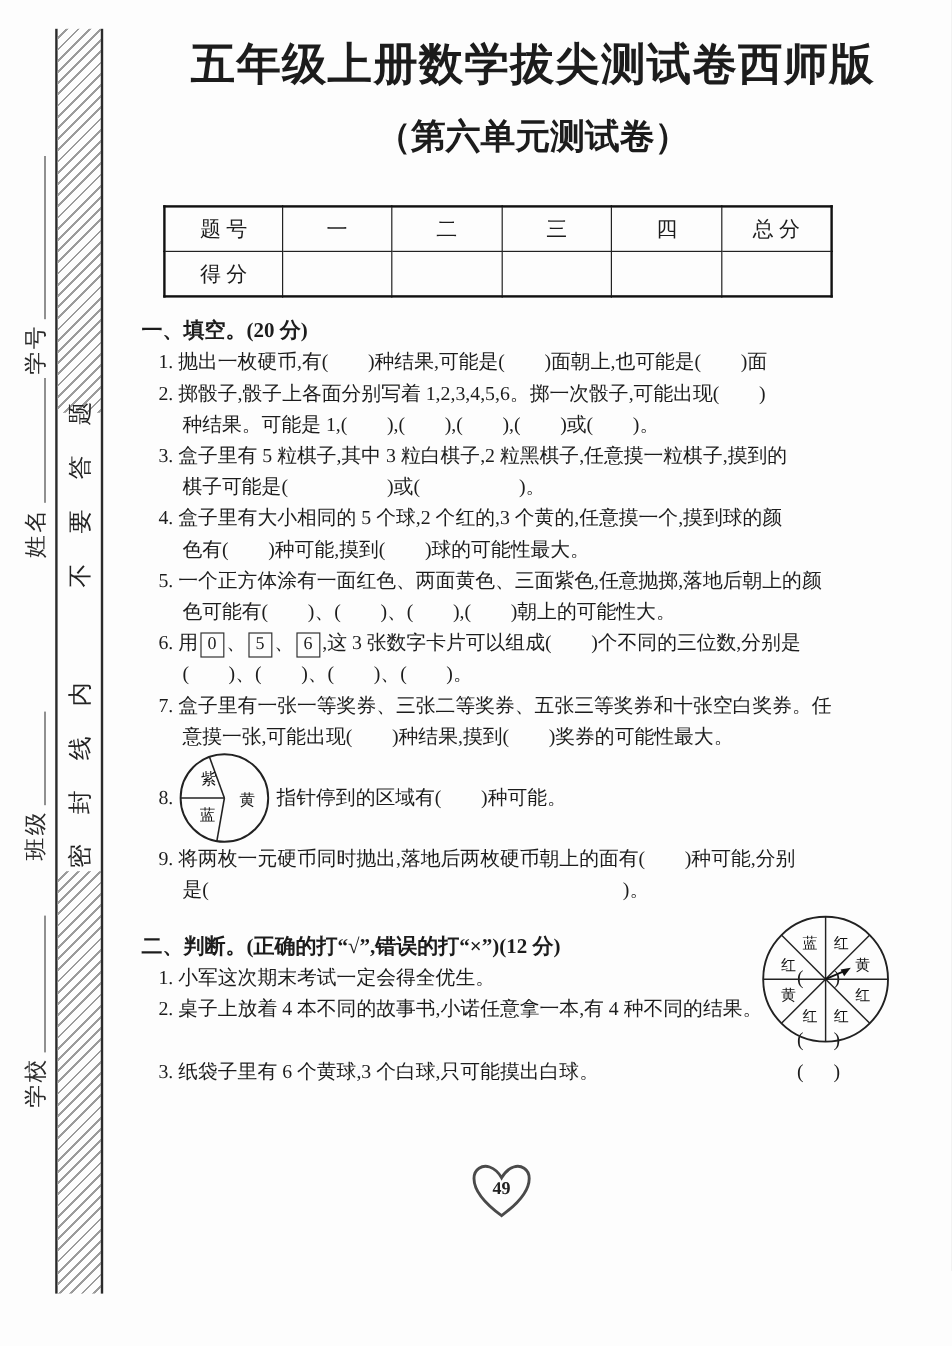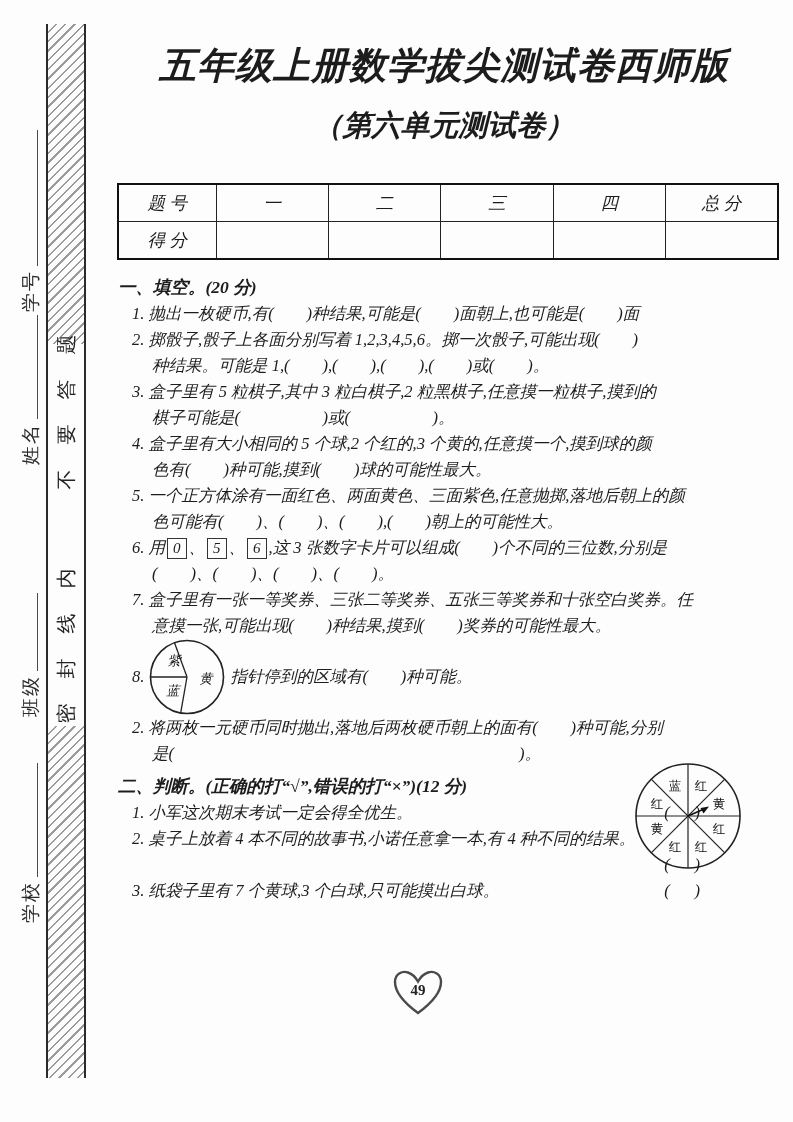--- a/index.html
+++ b/index.html
@@ -19,31 +19,31 @@
   .seal-lower{width:170px;left:-19px;top:632px;}
   .field{position:absolute;height:30px;display:flex;align-items:flex-end;
          transform:rotate(-90deg);font-size:19px;color:#2a2a2a;}
   .field .lbl{line-height:24px;letter-spacing:2px;white-space:pre;}
   .field .uline{flex:1;border-bottom:1.6px solid #4a4a4a;margin:0 0 5px 4px;}
   .f-xuehao{width:182px;left:-63px;top:206px;}
   .f-xingming{width:150px;left:-47px;top:375px;}
   .f-banji{width:124px;left:-34px;top:640px;}
   .f-xuexiao{width:160px;left:-52px;top:828px;}
   
-  .content{position:absolute;left:110px;top:16px;width:668px;font-style:italic;}
+  .content{position:absolute;left:110px;top:4px;width:668px;}
   .title{margin:28px 0 0;text-align:center;font-family:"DejaVu Sans","Liberation Sans",sans-serif;
          font-weight:900;font-size:37px;line-height:1.2;letter-spacing:1px;white-space:pre;}
   .subtitle{margin:20px 0 0;text-align:center;font-family:"DejaVu Sans","Liberation Sans",sans-serif;
             font-weight:900;font-size:29px;line-height:1.2;white-space:pre;}
-  table.score{border-collapse:collapse;table-layout:fixed;width:662px;margin:40px 0 0 7px;
+  table.score{border-collapse:collapse;table-layout:fixed;width:558px;margin:40px 0 0 26px;
               border:2.6px solid #111;}
   table.score td{border:1.6px solid #222;height:36px;text-align:center;font-size:17.5px;
                  white-space:pre;padding:0;}
   .sec{margin-top:14px;padding-left:8px;font-weight:bold;font-size:17.5px;line-height:27px;white-space:pre;}
-  .sec.second{margin-top:6px;}
+  .sec.second{margin-top:20px;}
   .ql{padding-left:22px;line-height:26px;font-size:16.5px;white-space:pre;}
   .cont{padding-left:42px;}
   .dbox{display:inline-block;border:1.5px solid #333;padding:0 5px;margin:0 2px;
         line-height:19px;font-size:15px;}
   .q8row{display:flex;align-items:center;padding-left:22px;height:76px;}
   .q8row .num{margin-right:3px;font-size:16.5px;}
   .q8row .after{font-size:16.5px;white-space:pre;margin-left:3px;}
   .gapwide{display:inline-block;width:345px;}
   .jrow{display:flex;justify-content:space-between;padding-right:78px;}
   .jslot-row{text-align:right;padding-right:78px;line-height:26px;font-size:16.5px;white-space:pre;}
@@ -143,34 +143,34 @@
         <line x1="40" y1="40" x2="27.5" y2="5.7" stroke="#222" stroke-width="1.3"></line>
         <line x1="40" y1="40" x2="3.5" y2="40" stroke="#222" stroke-width="1.3"></line>
         <line x1="40" y1="40" x2="33.7" y2="75.9" stroke="#222" stroke-width="1.3"></line>
         <text x="27" y="28" font-size="13" text-anchor="middle" fill="#111">紫</text>
         <text x="26" y="58" font-size="13" text-anchor="middle" fill="#111">蓝</text>
         <text x="59" y="46" font-size="13" text-anchor="middle" fill="#111">黄</text>
       </svg>
       <span class="after">指针停到的区域有(        )种可能。</span>
     </div>
 
-    <div class="ql">2. 将两枚一元硬币同时抛出,落地后两枚硬币朝上的面有(        )种可能,分别</div>
+    <div class="ql">9. 将两枚一元硬币同时抛出,落地后两枚硬币朝上的面有(        )种可能,分别</div>
     <div class="ql cont"><span>是(</span><span class="gapwide"></span><span>)。</span></div>
 
 
     <div class="sec second">二、判断。(正确的打“√”,错误的打“×”)(12 分)</div>
 
     <div class="ql jrow">
       <span>1. 小军这次期末考试一定会得全优生。</span>
       <span>(      )</span>
     </div>
     <div class="ql">2. 桌子上放着 4 本不同的故事书,小诺任意拿一本,有 4 种不同的结果。</div>
     <div class="jslot-row">(      )</div>
     <div class="ql jrow">
-      <span>3. 纸袋子里有 7 个黄球,3 个白球,只可能摸出白球。</span>
+      <span>3. 纸袋子里有 6 个黄球,3 个白球,只可能摸出白球。</span>
       <span>(      )</span>
     </div>
   </div>
 
   <svg class="wheel" width="112" height="112" viewBox="0 0 112 112">
     <circle cx="56" cy="56" r="52" fill="none" stroke="#222" stroke-width="1.6"></circle>
     <line x1="56" y1="4" x2="56" y2="108" stroke="#222" stroke-width="1.2"></line>
     <line x1="4" y1="56" x2="108" y2="56" stroke="#222" stroke-width="1.2"></line>
     <line x1="19.2" y1="19.2" x2="92.8" y2="92.8" stroke="#222" stroke-width="1.2"></line>
     <line x1="19.2" y1="92.8" x2="92.8" y2="19.2" stroke="#222" stroke-width="1.2"></line>

